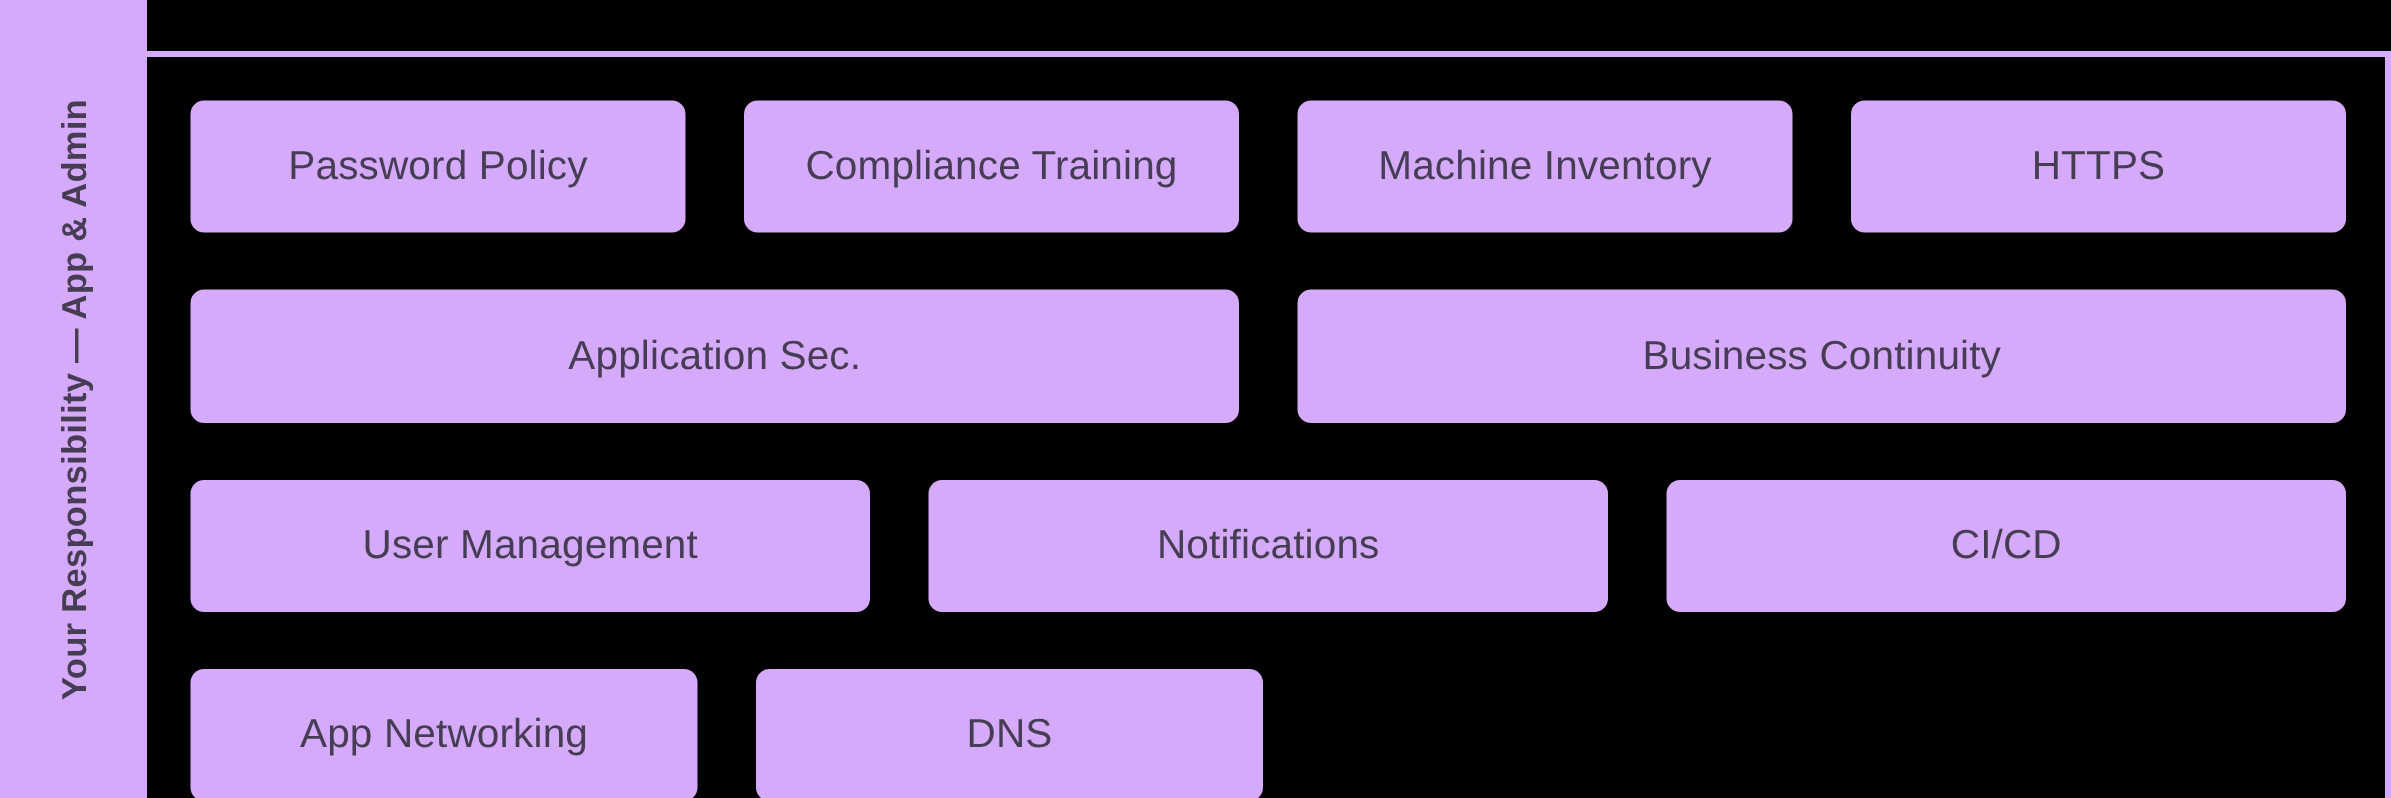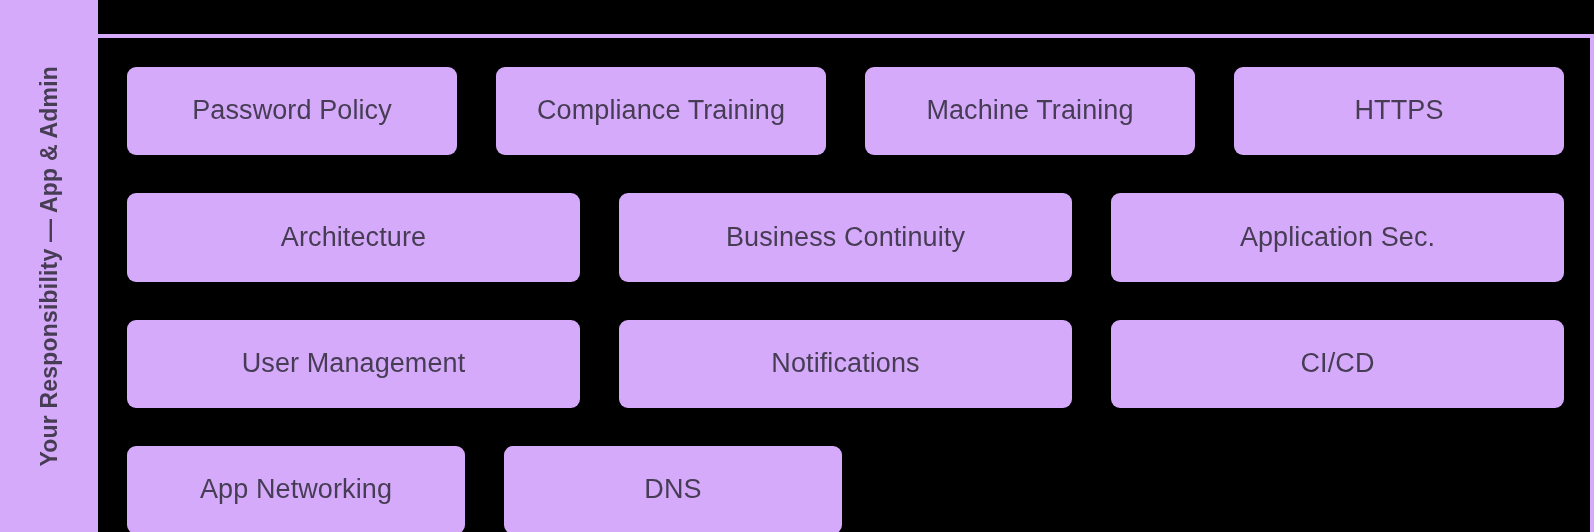--- a/index.html
+++ b/index.html
@@ -108,36 +108,33 @@
   <div class="panel">
 
     <div class="row">
       <div class="card">
         <span>Password Policy</span>
       </div>
       <div class="card">
         <span>Compliance Training</span>
       </div>
       <div class="card">
-        <span>Machine Training</span>
+        <span>Machine Inventory</span>
       </div>
       <div class="card">
         <span>HTTPS</span>
       </div>
     </div>
 
     <div class="row">
       <div class="card">
-        <span>Architecture</span>
+        <span>Application Sec.</span>
       </div>
       <div class="card">
         <span>Business Continuity</span>
-      </div>
-      <div class="card">
-        <span>Application Sec.</span>
       </div>
     </div>
 
     <div class="row">
       <div class="card">
         <span>User Management</span>
       </div>
       <div class="card">
         <span>Notifications</span>
       </div>

